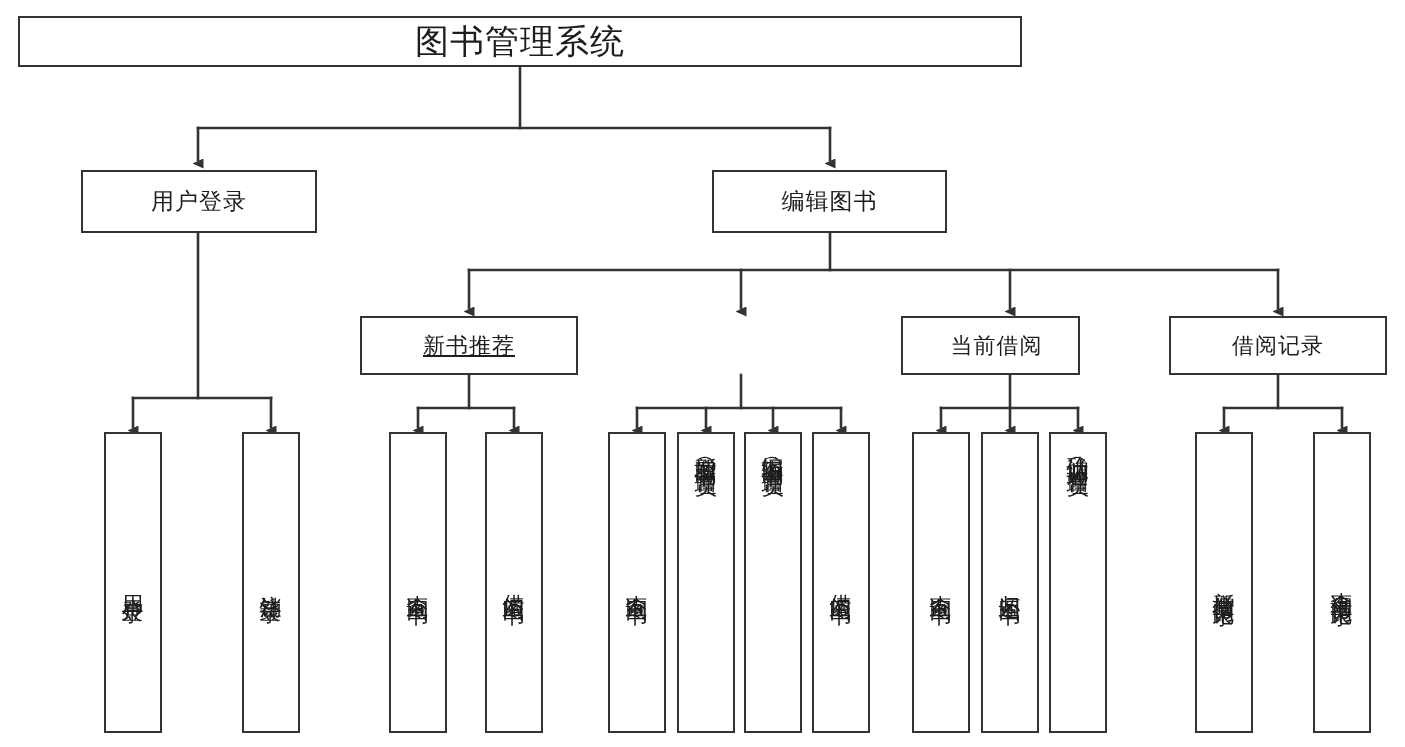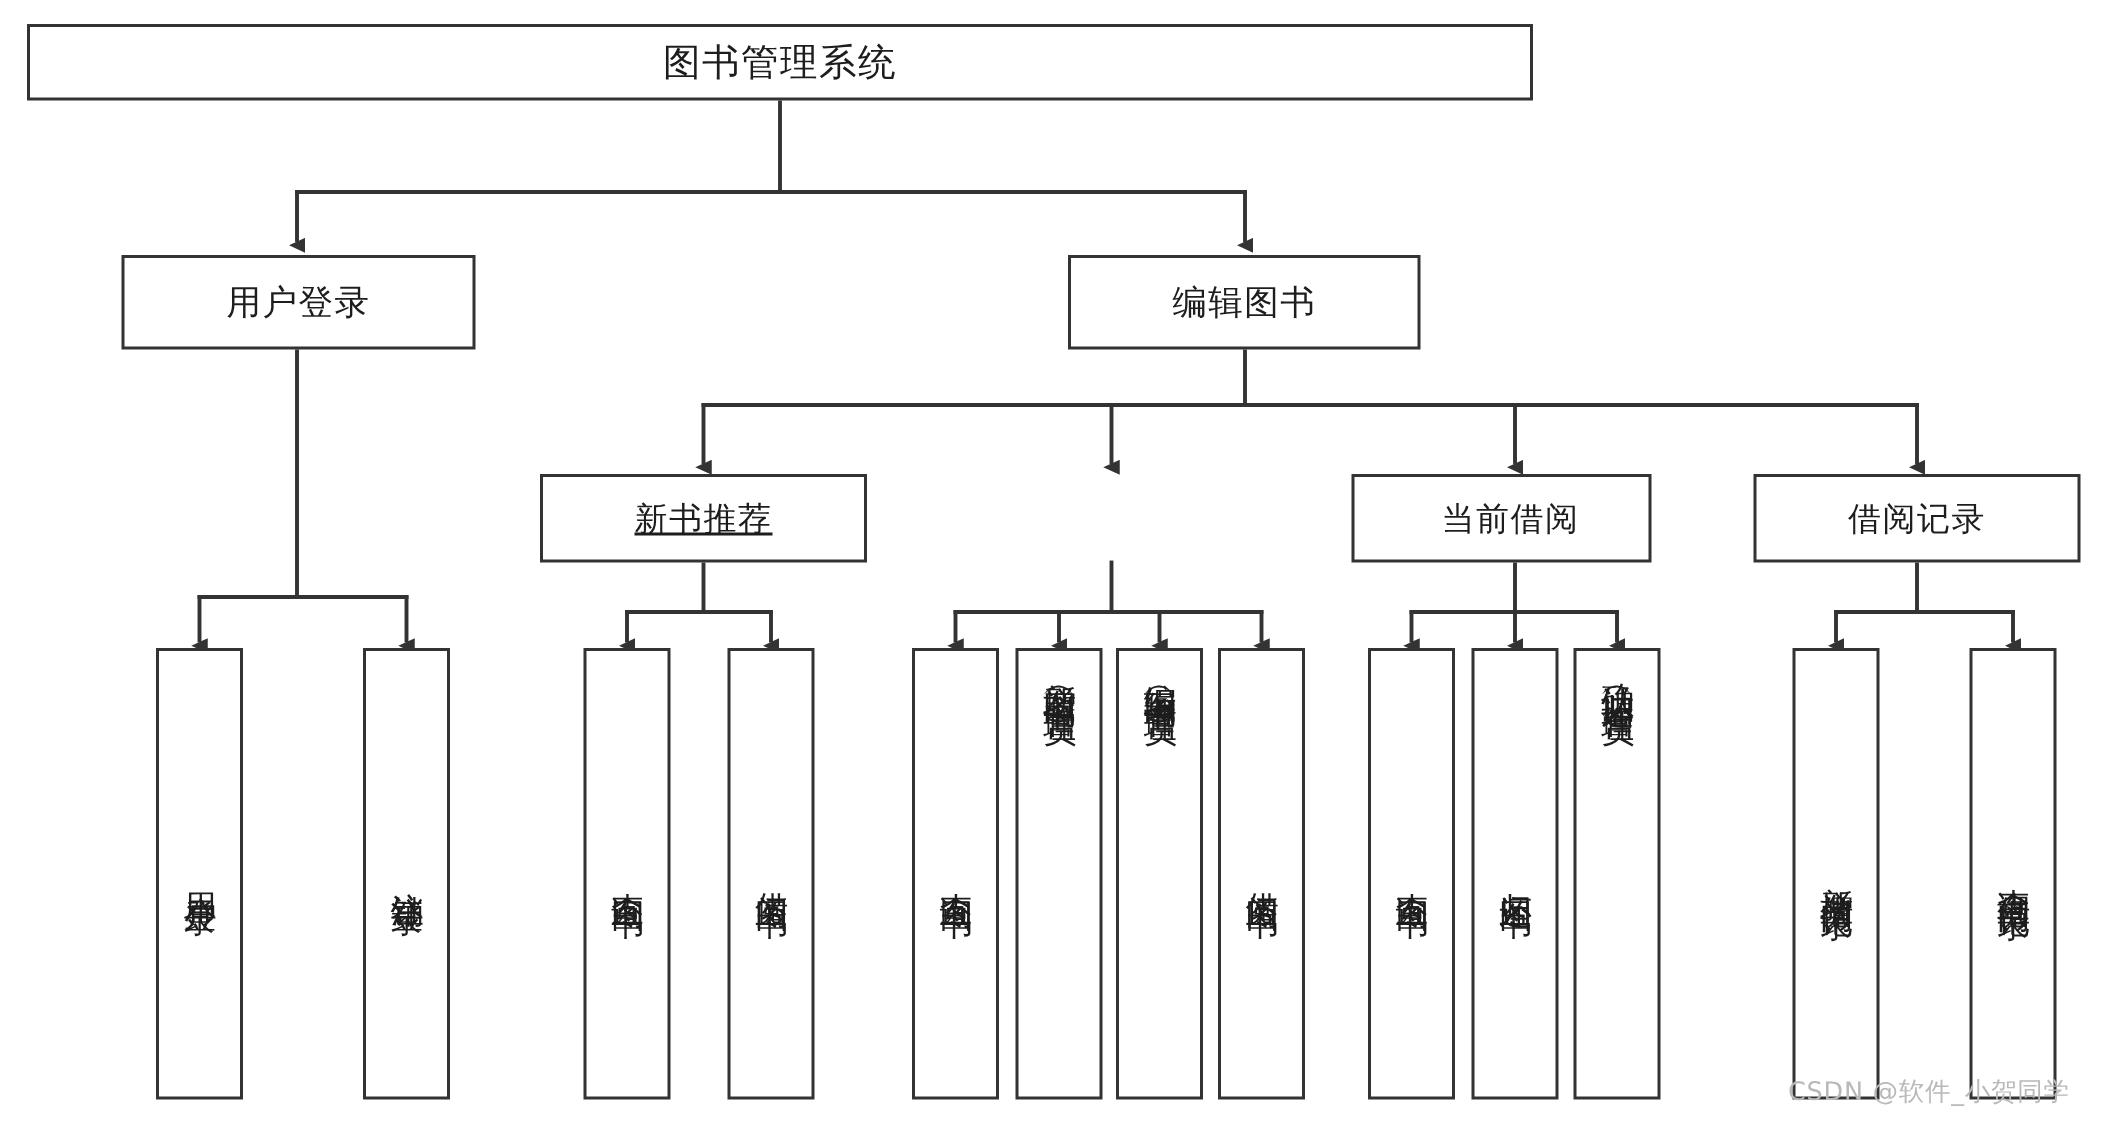--- a/index.html
+++ b/index.html
@@ -31,21 +31,21 @@
     box-sizing: border-box;
     border: 2.4px solid #333333;
     background: #ffffff;
     color: #1d1d1d;
     display: flex;
     align-items: center;
     justify-content: center;
     text-align: center;
   }
   .node.root {
-    font-size: 25px;
+    font-size: 34px;
     letter-spacing: 1px;
   }
   .node.level2 {
     font-size: 23px;
     letter-spacing: 1px;
   }
   .node.level3 {
     font-size: 22px;
     letter-spacing: 1px;
   }
@@ -124,36 +124,35 @@
       <path d="M1342,408 L1342,427" marker-end="url(#arrow)"></path>
     </g>
   </svg>
 
   <div class="node root" style="left:18px; top:16px; width:1004px; height:51px;">图书管理系统</div>
 
   <div class="node level2" style="left:81px; top:170px; width:236px; height:63px;">用户登录</div>
   <div class="node level2" style="left:712px; top:170px; width:235px; height:63px;">编辑图书</div>
 
   <div class="node level3" style="left:360px; top:316px; width:218px; height:59px;text-decoration:underline;">新书推荐</div>
-  <div class="node level3" style="left:901px; top:316px; width:200px; height:59px;padding-left:12px;">当前借阅</div>
+  <div class="node level3" style="left:901px; top:316px; width:179px; height:59px;padding-left:12px;">当前借阅</div>
   <div class="node level3" style="left:1169px; top:316px; width:218px; height:59px;">借阅记录</div>
 
   <div class="node leaf mid" style="left:104px; top:432px; width:58px; height:301px;">用户登录</div>
   <div class="node leaf mid" style="left:242px; top:432px; width:58px; height:301px;">注销登录</div>
 
   <div class="node leaf mid" style="left:389px; top:432px; width:58px; height:301px;">查询图书</div>
   <div class="node leaf mid" style="left:485px; top:432px; width:58px; height:301px;">借阅图书</div>
 
   <div class="node leaf mid" style="left:608px; top:432px; width:58px; height:301px;">查询图书</div>
   <div class="node leaf" style="left:677px; top:432px; width:58px; height:301px;">新增图书（管理员）</div>
   <div class="node leaf" style="left:744px; top:432px; width:58px; height:301px;">编辑图书（管理员）</div>
   <div class="node leaf mid" style="left:812px; top:432px; width:58px; height:301px;">借阅图书</div>
 
   <div class="node leaf mid" style="left:912px; top:432px; width:58px; height:301px;">查询图书</div>
   <div class="node leaf mid" style="left:981px; top:432px; width:58px; height:301px;">归还图书</div>
   <div class="node leaf" style="left:1049px; top:432px; width:58px; height:301px;">确认归还（管理员）</div>
 
   <div class="node leaf mid" style="left:1195px; top:432px; width:58px; height:301px;">新增借阅记录</div>
   <div class="node leaf mid" style="left:1313px; top:432px; width:58px; height:301px;">查询借阅记录</div>
 
-  <div class="watermark" style="left:1192px; top:716px;">CSDN @软件_小贺同学</div>
 
 </div>
 
 </body></html>

